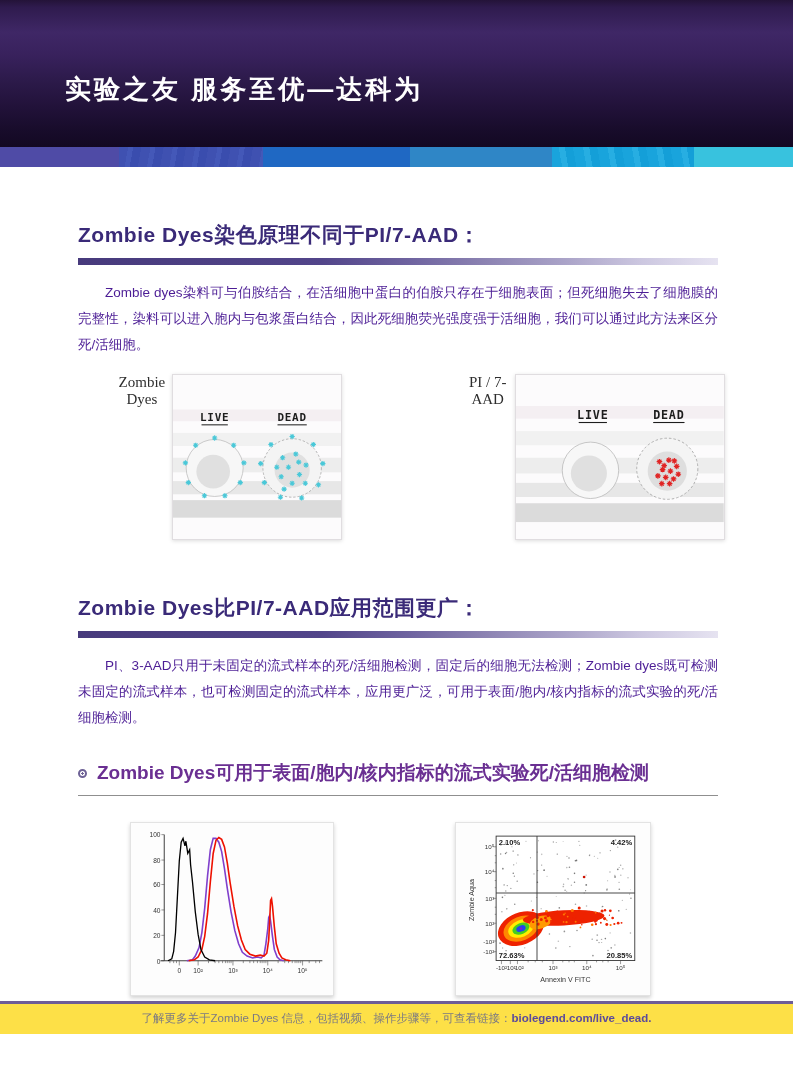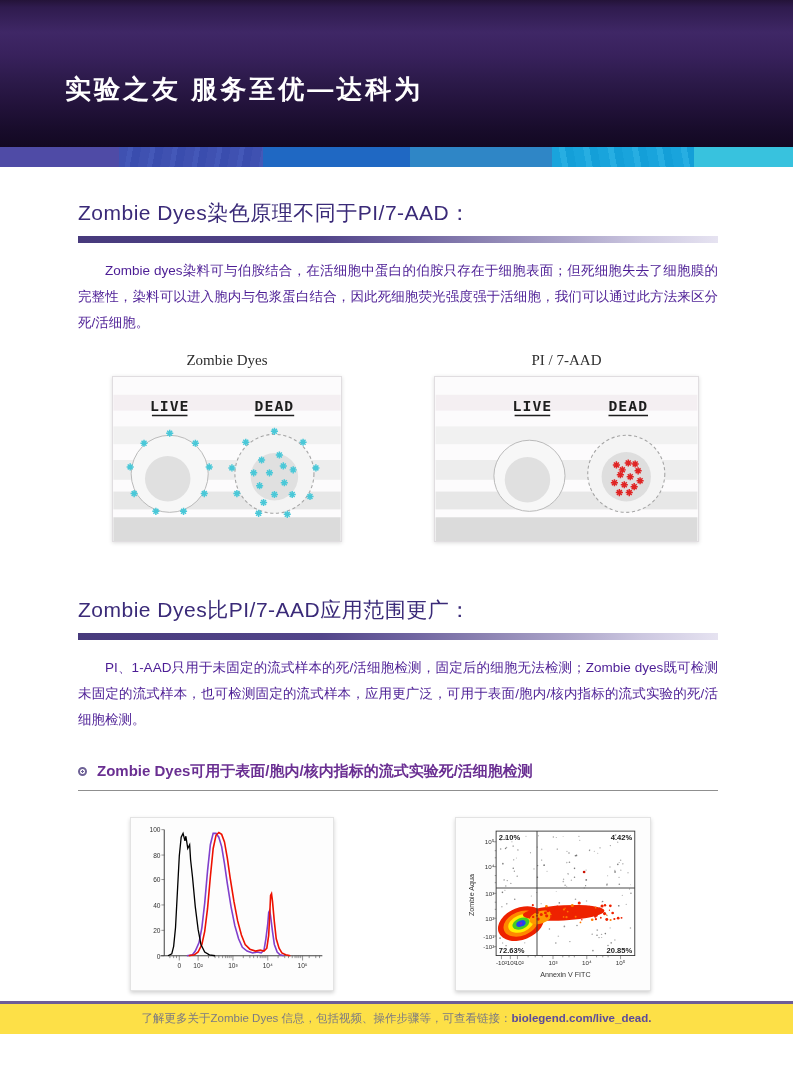--- a/index.html
+++ b/index.html
@@ -22,51 +22,51 @@
   .color-strip { display:flex; height:20px; width:100%; }
   .color-strip span { height:100%; }
   .cs1{width:119px;background:#4f4ba6;}
   .cs2{width:144px;background:repeating-linear-gradient(100deg,#3f51b1 0 9px,#4458b8 9px 14px,#3a4dae 14px 22px);}
   .cs3{width:147px;background:#1f68c3;}
   .cs4{width:142px;background:#2f86c6;}
   .cs5{width:142px;background:repeating-linear-gradient(80deg,#19a4dc 0 10px,#27aee2 10px 16px,#149fd8 16px 24px);}
   .cs6{width:99px;background:#38c2de;}
   
   main { padding:32px 75px 0 78px; }
-  .sec-title { font-size:21px; font-weight:normal; color:var(--accent,#3a2a78); letter-spacing:0.5px; }
+  .sec-title { font-size:21px; font-weight:bold; color:var(--accent,#3a2a78); letter-spacing:0.5px;margin-top:22px; }
   .title-bar {
     height:7px; margin-top:9px; width:100%;
     background:linear-gradient(90deg,#473a7c 0%,#52458a 38%,#6f64a0 52%,#8d84b3 64%,#aaa3c8 76%,#ccc7e0 88%,#e6e3f1 100%);
   }
   .body-p {
     margin-top:15px; font-size:13.5px; line-height:26px; color:#4c1d95;
     text-align:justify; text-indent:2em;
   }
   
   .diagram-row { display:flex; margin-top:16px; }
-  .diagram-col { display:flex; flex-direction:column; }
+  .diagram-col { display:flex; flex-direction:row; }
   .dcol-left { margin-left:34px; width:230px; }
-  .dcol-right { margin-left:92px; width:265px; }
+  .dcol-right { margin-left:118px; width:265px; }
   .diagram-title {
     text-align:center; font-family:"Liberation Serif", serif;
     font-size:15px; color:#2e2e2e; margin-bottom:7px;
   }
   .diagram-panel {
     border:1px solid #e0dde0; box-shadow:0 1px 4px rgba(0,0,0,.14);
     background:#fcfbfc;
   }
   .caption-center { margin-top:14px; text-align:center; font-size:13px; color:#3a3a3a; }
   .sec2 { margin-top:54px; }
   
   .subsection { display:flex; align-items:center; margin-top:29px; }
   .bullet-ring {
     width:9px; height:9px; border:2px solid #6e6296; border-radius:50%;
     background:radial-gradient(circle,#6e6296 0 30%,#fff 35%); margin-right:10px; flex:none;
   }
-  .subsection .sub-title { font-size:15px; font-weight:bold; color:var(--sub-accent,#6a2f92); }
+  .subsection .sub-title { font-size:19px; font-weight:bold; color:var(--sub-accent,#6a2f92); }
   .sub-rule { border:none; border-top:1px solid #8f8f8f; margin-top:9px; }
   
   .charts-row { display:flex; margin-top:26px; }
   .chart-panel {
     background:#fdfdfd; border:1px solid #e3e3e3; box-shadow:0 2px 4px rgba(0,0,0,.18);
     padding:6px;
   }
   .chart-left { margin-left:52px; width:204px; height:174px; }
   .chart-right { margin-left:121px; width:196px; height:174px; }
   .captions-row { display:flex; margin-top:17px; }
@@ -225,21 +225,21 @@
             </g>
           </svg>
         </div>
       </div>
 
     </section>
 
     <section class="sec2">
       <h2 class="sec-title">Zombie Dyes比PI/7-AAD应用范围更广：</h2>
       <div class="title-bar"></div>
-      <p class="body-p">PI、1-AAD只用于未固定的流式样本的死/活细胞检测，固定后的细胞无法检测；Zombie dyes既可检测未固定的流式样本，也可检测固定的流式样本，应用更广泛，可用于表面/胞内/核内指标的流式实验的死/活细胞检测。</p>
+      <p class="body-p">PI、3-AAD只用于未固定的流式样本的死/活细胞检测，固定后的细胞无法检测；Zombie dyes既可检测未固定的流式样本，也可检测固定的流式样本，应用更广泛，可用于表面/胞内/核内指标的流式实验的死/活细胞检测。</p>
 
       <div class="subsection">
         <span class="bullet-ring"></span>
         <span class="sub-title">Zombie Dyes可用于表面/胞内/核内指标的流式实验死/活细胞检测</span>
       </div>
       <hr class="sub-rule">
 
       <div class="charts-row">
 
         <div class="chart-panel chart-left">

